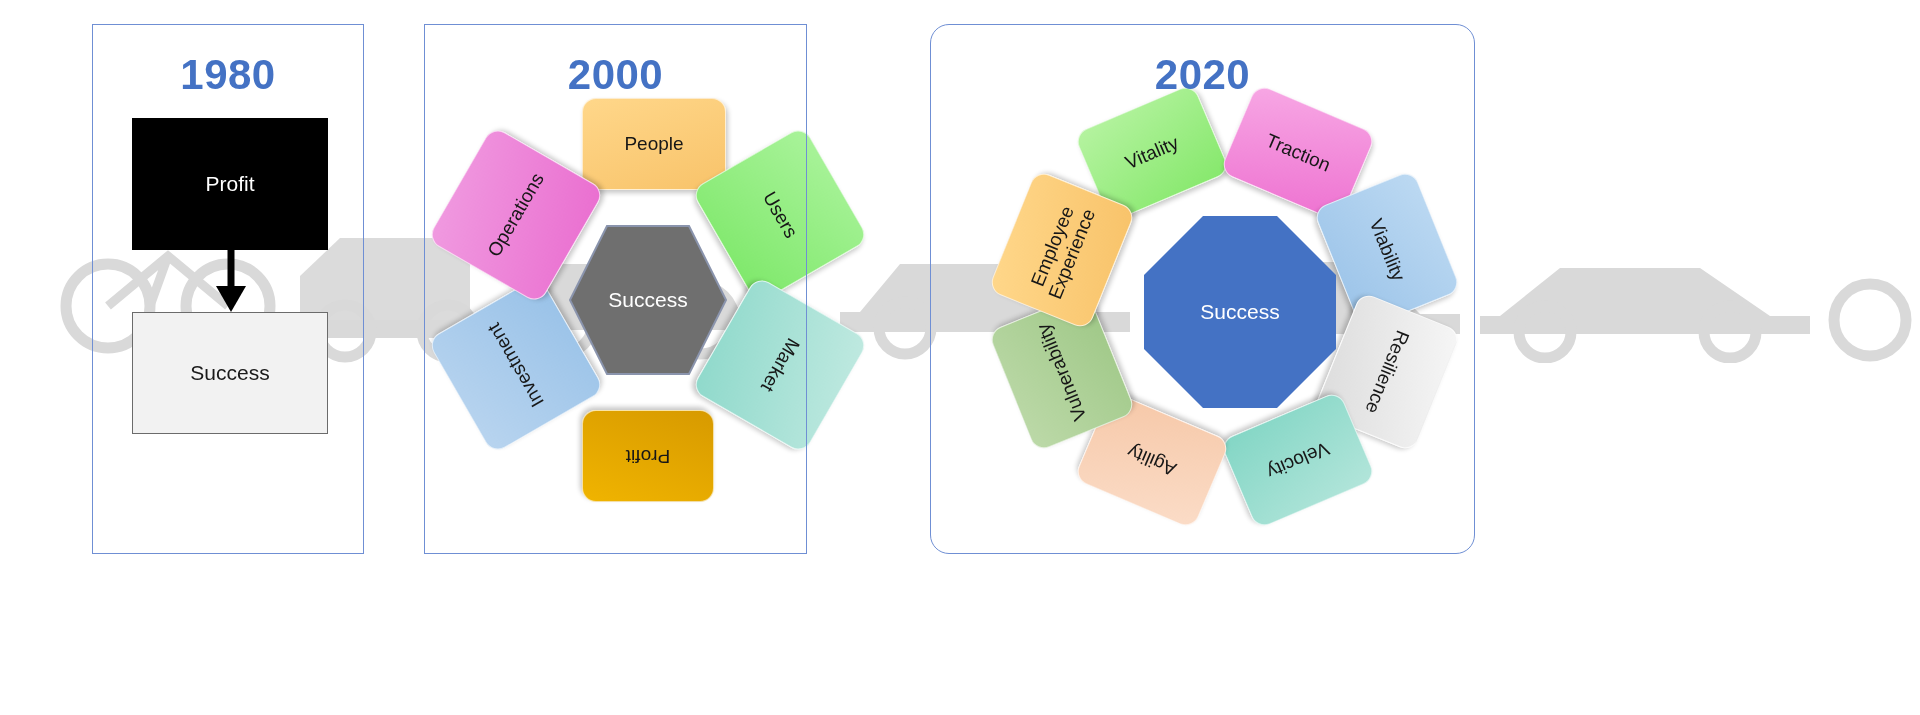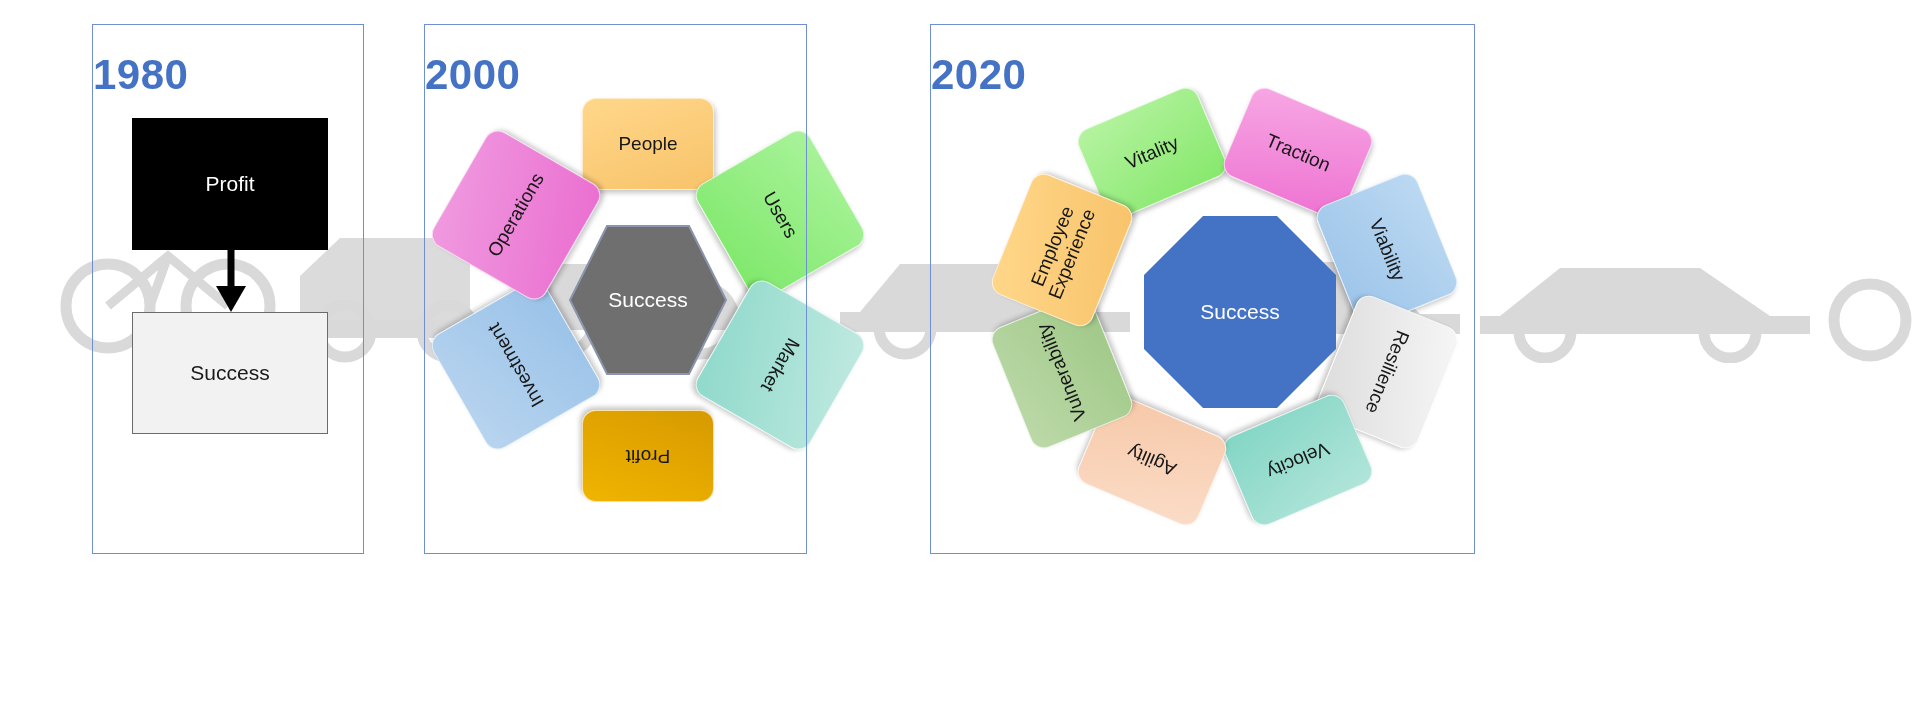--- a/index.html
+++ b/index.html
@@ -18,24 +18,24 @@
   }
 
   
   .panel{
     position:absolute;top:24px;height:530px;
     border:1.5px solid #6f8fd4;background:transparent;
     box-sizing:border-box;z-index:2;
   }
   #panel-1980{left:92px;width:272px;}
   #panel-2000{left:424px;width:383px;}
-  #panel-2020{left:930px;width:545px;}
+  #panel-2020{left:930px;width:545px;border-radius:19px;}
 
   .panel-title{
-    position:absolute;left:0;right:0;top:26px;
+    position:absolute;left:0;right:0;top:26px;text-align:center;
     font-size:42px;font-weight:bold;color:#4472c4;
     letter-spacing:0.5px;z-index:6;
   }
 
   
   .box-profit{
     position:absolute;left:132px;top:118px;width:196px;height:132px;
     background:#000000;color:#ffffff;
     display:flex;align-items:center;justify-content:center;
     font-size:21px;z-index:5;
@@ -139,21 +139,21 @@
 <div class="box-success-1980">
   <span>Success</span>
 </div>
 
 <div class="panel" id="panel-2000">
   <div class="panel-title">2000</div>
 </div>
 
 <div class="radial" id="radial-2000" style="left:424px;top:24px;width:446px;height:530px;"></div>
 
-<div class="card" style="left:582px;top:98px;width:132px;height:92px;background:linear-gradient(160deg,#ffd78a,#f8c36a);">
+<div class="card" style="left:582px;top:98px;width:144px;height:92px;background:linear-gradient(160deg,#ffd78a,#f8c36a);">
   <span>People</span>
 </div>
 
 <div class="card" style="left:714px;top:150px;width:132px;height:130px;transform:rotate(60deg);background:linear-gradient(160deg,#a9f39a,#7ee86a);">
   <span>Users</span>
 </div>
 
 <div class="card" style="left:714px;top:300px;width:132px;height:130px;transform:rotate(120deg);background:linear-gradient(160deg,#bfe9e0,#8fd9cb);">
   <span>Market</span>
 </div>

